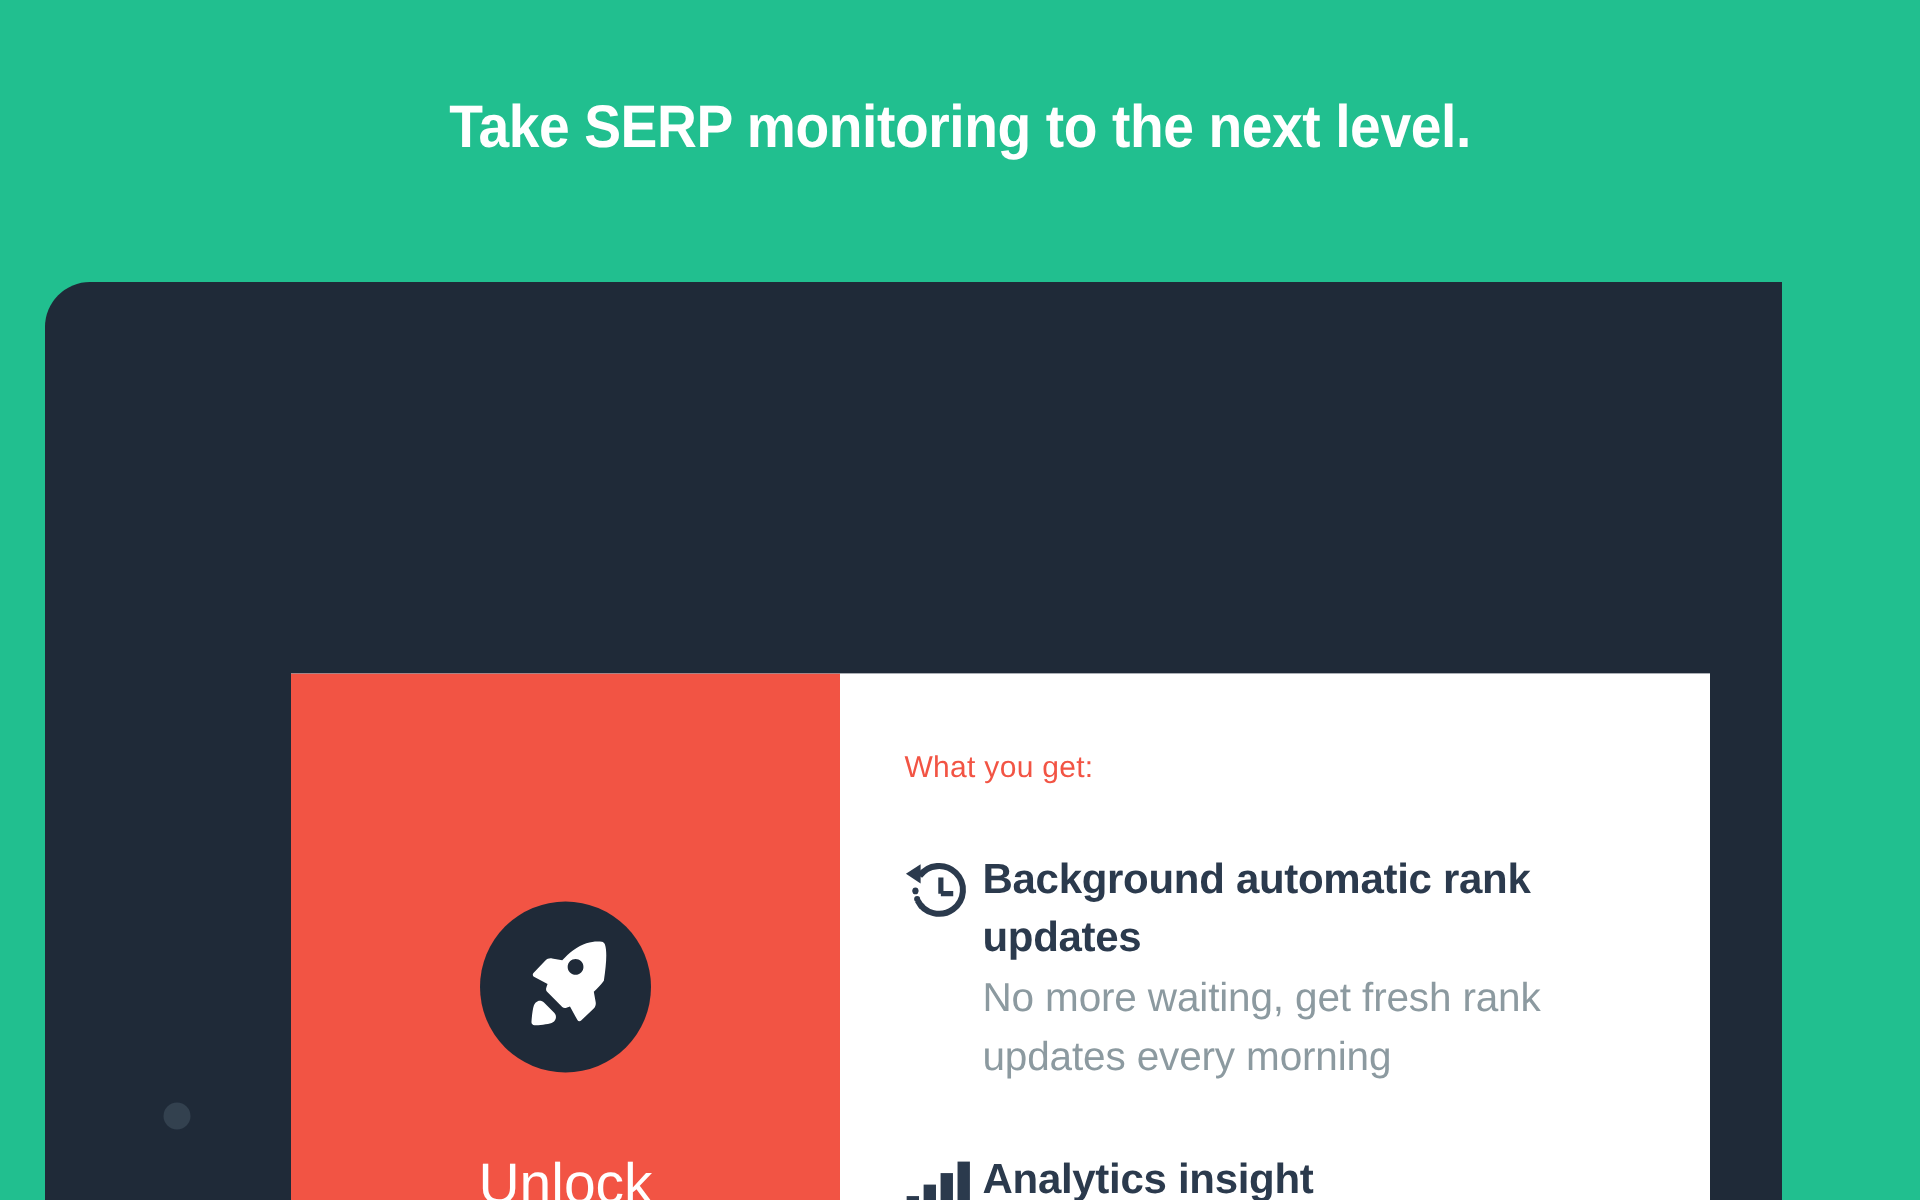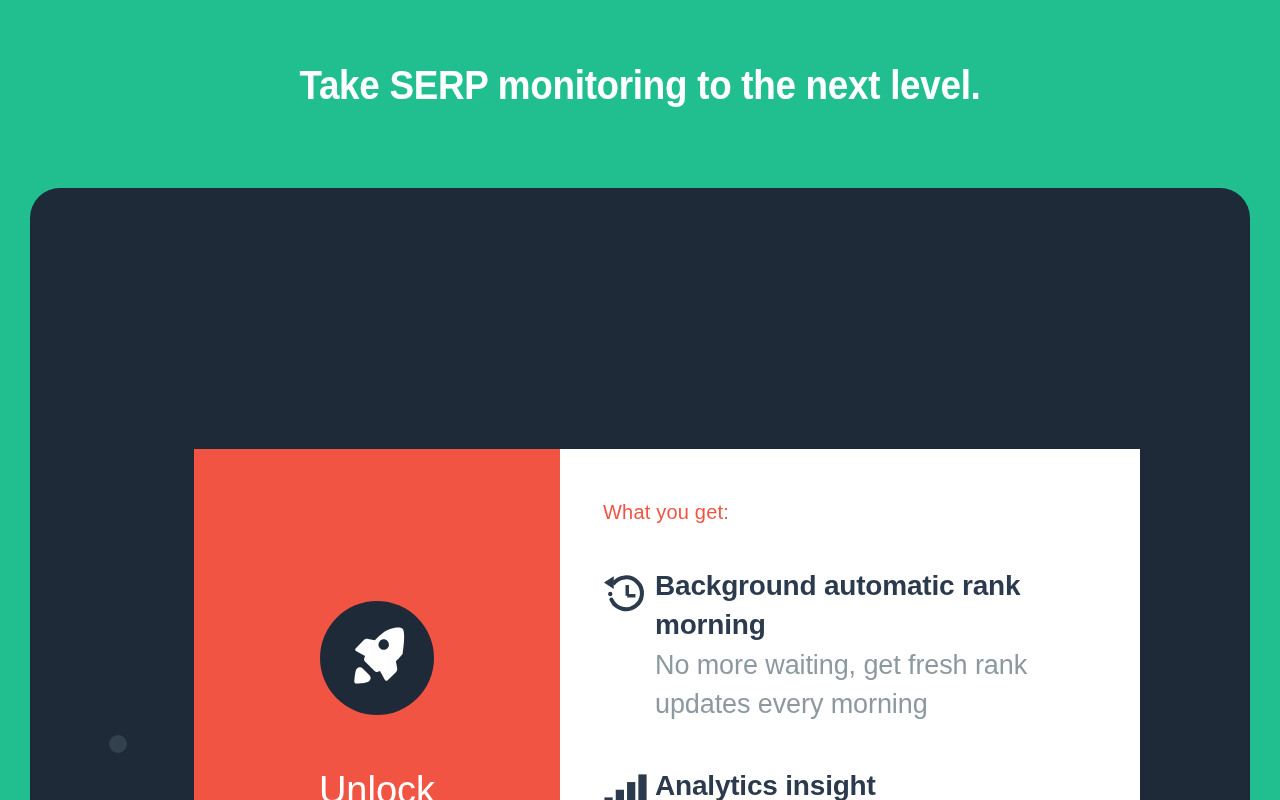--- a/index.html
+++ b/index.html
@@ -11,21 +11,21 @@
     overflow: hidden;
   }
   body {
     background: #21bf8f;
     font-family: "Liberation Sans", "DejaVu Sans", sans-serif;
     -webkit-font-smoothing: antialiased;
   }
 
   .screen {
     position: relative;
-    width: 1280px;
+    width: 1188px;
     height: 800px;
     background: #21bf8f;
     overflow: hidden;
   }
 
   
   .headline {
     position: absolute;
     left: 0;
     top: 60px;
@@ -216,21 +216,21 @@
                 <circle cx="11.9" cy="33.6" r="2.1"></circle>
                 <path d="M11.2 4.4 l0 13.4 -10.2-6.9 z"></path>
               </g>
               <g stroke="#2b3a4d" stroke-width="3.6" stroke-linecap="butt">
                 <path d="M25.3 13.6 v11.2"></path>
                 <path d="M25.3 24.8 h8.6"></path>
               </g>
             </svg>
           </div>
           <div class="feature-body">
-            <p class="feature-title">Background automatic rank morning</p>
+            <p class="feature-title">Background automatic rank updates</p>
             <p class="feature-desc">No more waiting, get fresh rank updates every morning</p>
           </div>
         </div>
 
         <div class="feature">
           <div class="feature-icon">
             <svg width="46" height="46" viewBox="0 0 48 48" fill="#2b3a4d" aria-hidden="true">
               <rect x="1.5" y="26.5" width="8.6" height="9.5"></rect>
               <rect x="13.3" y="18.5" width="8.6" height="17.5"></rect>
               <rect x="25.1" y="10.5" width="8.6" height="25.5"></rect>

